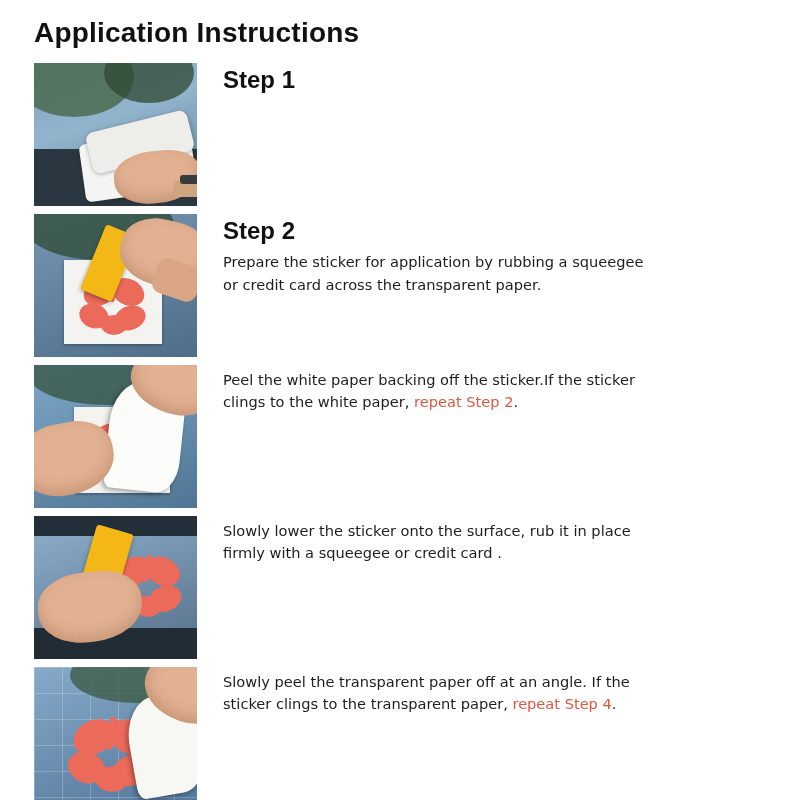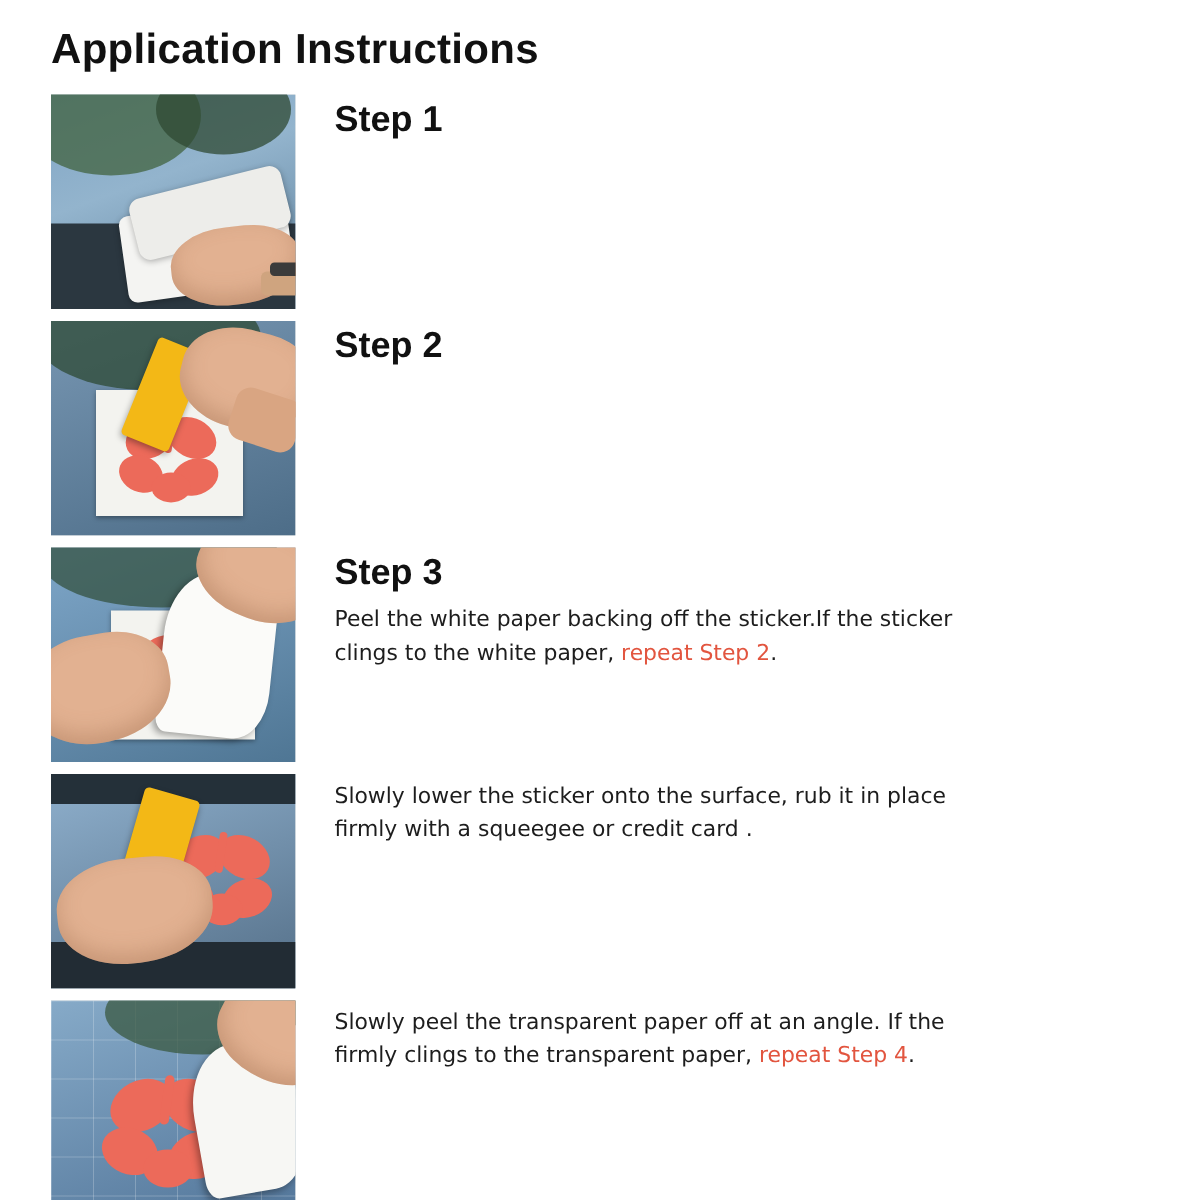--- a/index.html
+++ b/index.html
@@ -176,20 +176,21 @@
               <rect x="33" y="6" width="5" height="26" rx="2.5" transform="rotate(8 35 19)"></rect>
             </g>
           </svg>
         </div>
         <div class="squeegee" style="left:58px;top:14px;width:34px;height:70px;transform:rotate(22deg);"></div>
         <div class="hand" style="left:86px;top:6px;width:88px;height:66px;transform:rotate(14deg);"></div>
         <div style="position:absolute;left:120px;top:48px;width:46px;height:36px;background:#d9a582;border-radius:10px;transform:rotate(18deg);"></div>
       </div>
       <div class="step-body">
         <div class="step-label">Step 2</div>
+        <p class="step-text"><span>Prepare the sticker for application by rubbing a squeegee or credit card across the transparent paper.</span><span class="hl"></span><span></span></p>
       </div>
     </div>
 
     <div class="step-row">
       <div class="thumb">
         <div class="sky s3"></div>
         <div class="foliage" style="width:160px;height:62px;left:-6px;top:-22px;background:#345140;"></div>
         <div class="decal-sheet" style="left:40px;top:42px;width:96px;height:86px;"></div>
         <div class="flower" style="left:52px;top:50px;width:74px;height:68px;">
           <svg width="74" height="68" viewBox="0 0 72 66">
@@ -201,21 +202,20 @@
               <ellipse cx="36" cy="55" rx="13" ry="10"></ellipse>
               <rect x="33" y="6" width="5" height="26" rx="2.5" transform="rotate(8 35 19)"></rect>
             </g>
           </svg>
         </div>
         <div class="paper-peel" style="left:74px;top:18px;width:74px;height:108px;border-radius:40% 6% 30% 10%;transform:rotate(6deg);"></div>
         <div class="hand" style="left:-16px;top:58px;width:96px;height:72px;transform:rotate(-10deg);"></div>
         <div class="hand" style="left:96px;top:-12px;width:86px;height:60px;transform:rotate(24deg);"></div>
       </div>
       <div class="step-body">
-        <div class="step-label">Step 3</div>
         <p class="step-text"><span>Peel the white paper backing off the sticker.If the sticker clings to the white paper, </span><span class="hl">repeat Step 2</span><span>.</span></p>
       </div>
     </div>
 
     <div class="step-row">
       <div class="thumb">
         <div class="sky s4"></div>
         <div class="glass-edge" style="left:0;top:0;width:163px;height:20px;background:#243039;"></div>
         <div class="glass-edge" style="left:0;top:112px;width:163px;height:31px;background:#222c34;"></div>
         <div class="flower" style="left:76px;top:32px;width:76px;height:70px;">
@@ -252,18 +252,18 @@
               <ellipse cx="52" cy="48" rx="16" ry="12" transform="rotate(-20 52 48)"></ellipse>
               <ellipse cx="36" cy="55" rx="13" ry="10"></ellipse>
               <rect x="33" y="6" width="5" height="26" rx="2.5" transform="rotate(8 35 19)"></rect>
             </g>
           </svg>
         </div>
         <div class="paper-peel" style="left:96px;top:28px;width:70px;height:100px;border-radius:45% 8% 35% 12%;transform:rotate(-10deg);background:#f7f7f4;"></div>
         <div class="hand" style="left:110px;top:-10px;width:84px;height:64px;transform:rotate(28deg);"></div>
       </div>
       <div class="step-body">
-        <p class="step-text"><span>Slowly peel the transparent paper off at an angle. If the firmly clings to the transparent paper, </span><span class="hl">repeat Step 4</span><span>.</span></p>
+        <p class="step-text"><span>Slowly peel the transparent paper off at an angle. If the sticker clings to the transparent paper, </span><span class="hl">repeat Step 4</span><span>.</span></p>
       </div>
     </div>
 
   </div>
 </div>
 
 </body></html>

